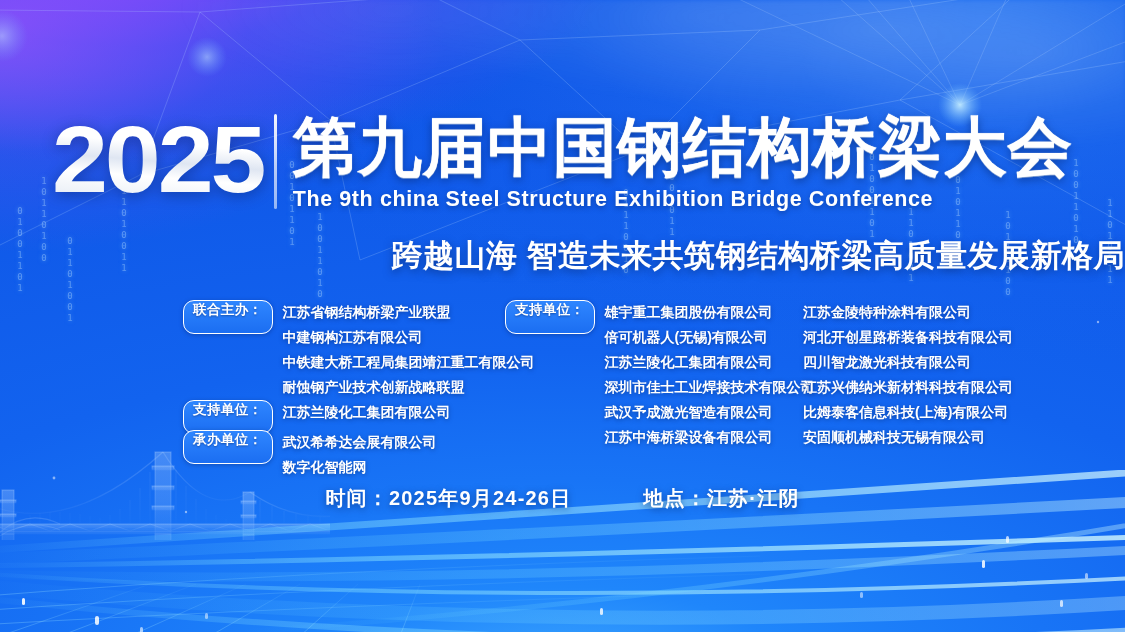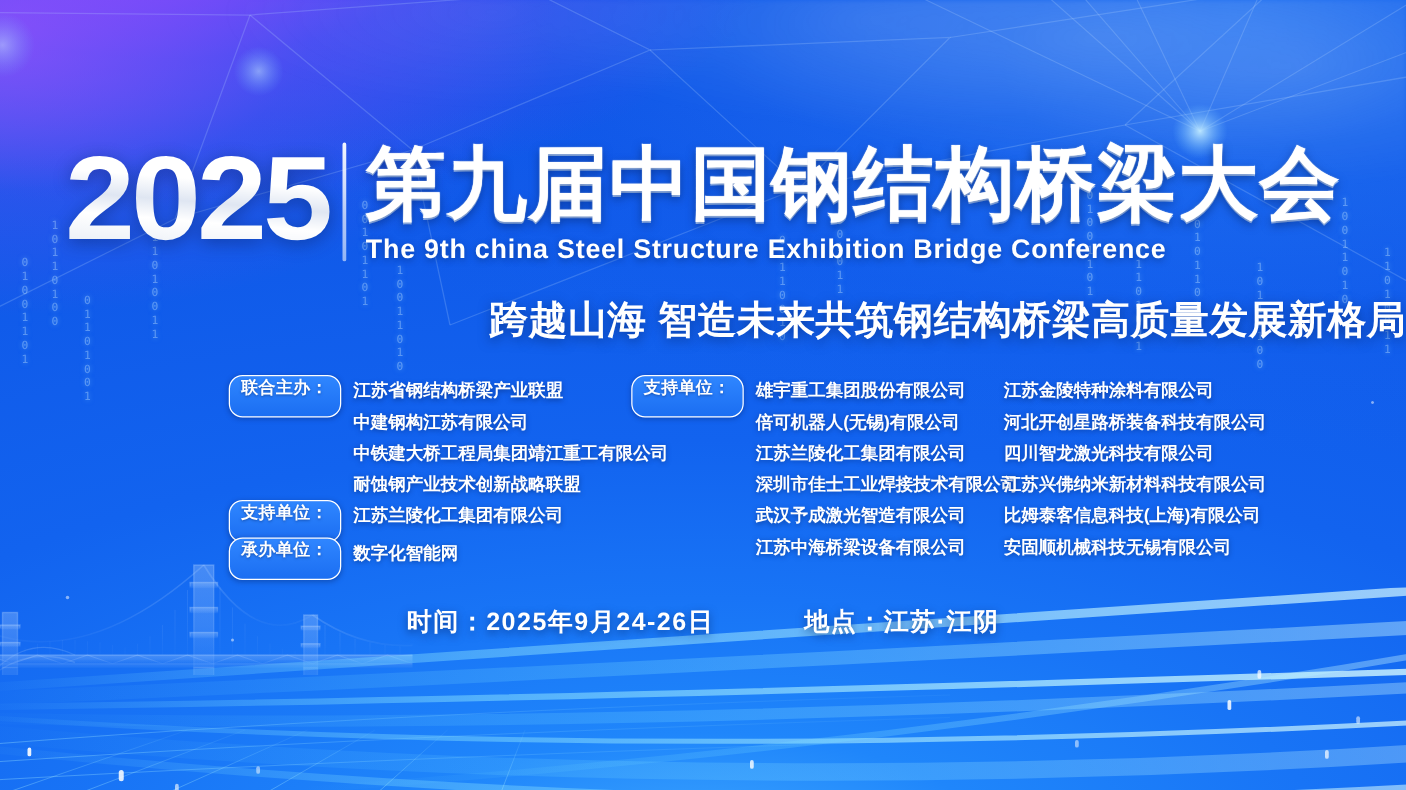--- a/index.html
+++ b/index.html
@@ -389,20 +389,21 @@
       <div class="org-group" style="left:0; top:100px;">
         <div class="pill">支持单位：</div>
         <div class="org-lines">
           <div class="org-line">江苏兰陵化工集团有限公司</div>
         </div>
       </div>
 
       <div class="org-group" style="left:0; top:130px;">
         <div class="pill">承办单位：</div>
         <div class="org-lines">
+          <div class="org-line">武汉希希达会展有限公司</div>
           <div class="org-line">数字化智能网</div>
         </div>
       </div>
 
       <div class="org-group col-mid">
         <div class="pill">支持单位：</div>
         <div class="org-lines">
           <div class="org-line">雄宇重工集团股份有限公司</div>
           <div class="org-line">倍可机器人(无锡)有限公司</div>
           <div class="org-line">江苏兰陵化工集团有限公司</div>

